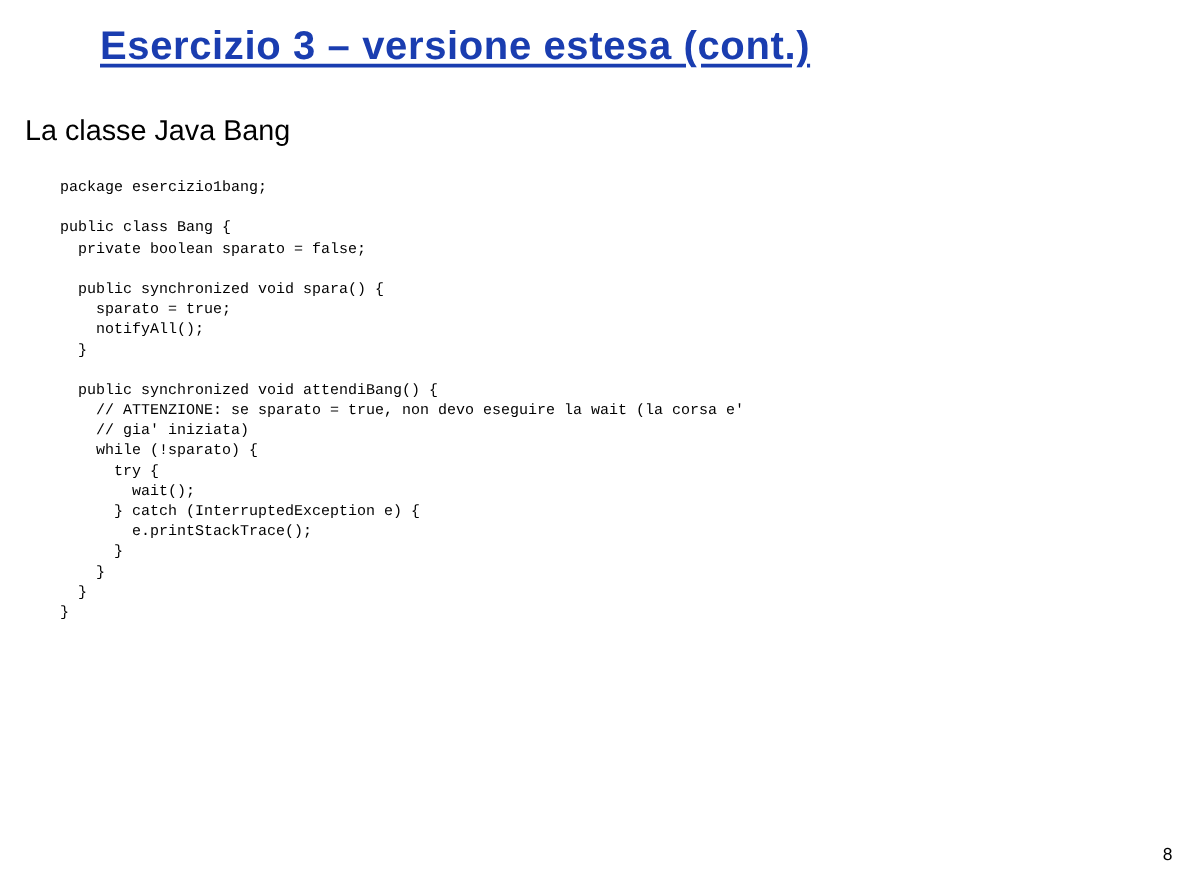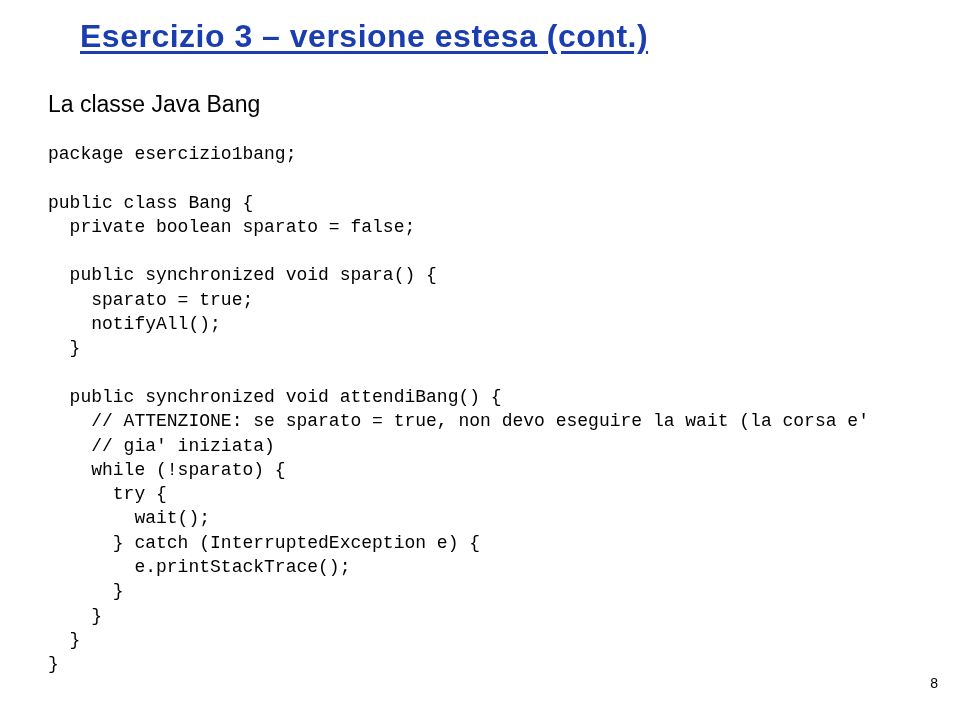--- a/index.html
+++ b/index.html
@@ -20,25 +20,25 @@
     padding: 18px 0 0 80px;
     text-decoration: underline;
     text-underline-offset: 4px;
     letter-spacing: 0.5px;
   }
   .subtitle {
     color: #000000;
     font-family: Verdana, Geneva, sans-serif;
     font-size: 23px;
     font-weight: normal;
-    padding: 36px 0 0 48px;
+    padding: 36px 0 0 20px;
   }
   .code-block {
     font-family: "Courier New", Courier, monospace;
-    font-size: 18px;
+    font-size: 12px;
     line-height: 1.35;
     color: #000000;
     white-space: pre;
     padding: 24px 0 0 48px;
   }
   .page-number {
     position: absolute;
     bottom: 14px;
     right: 22px;
     font-family: Verdana, Geneva, sans-serif;

